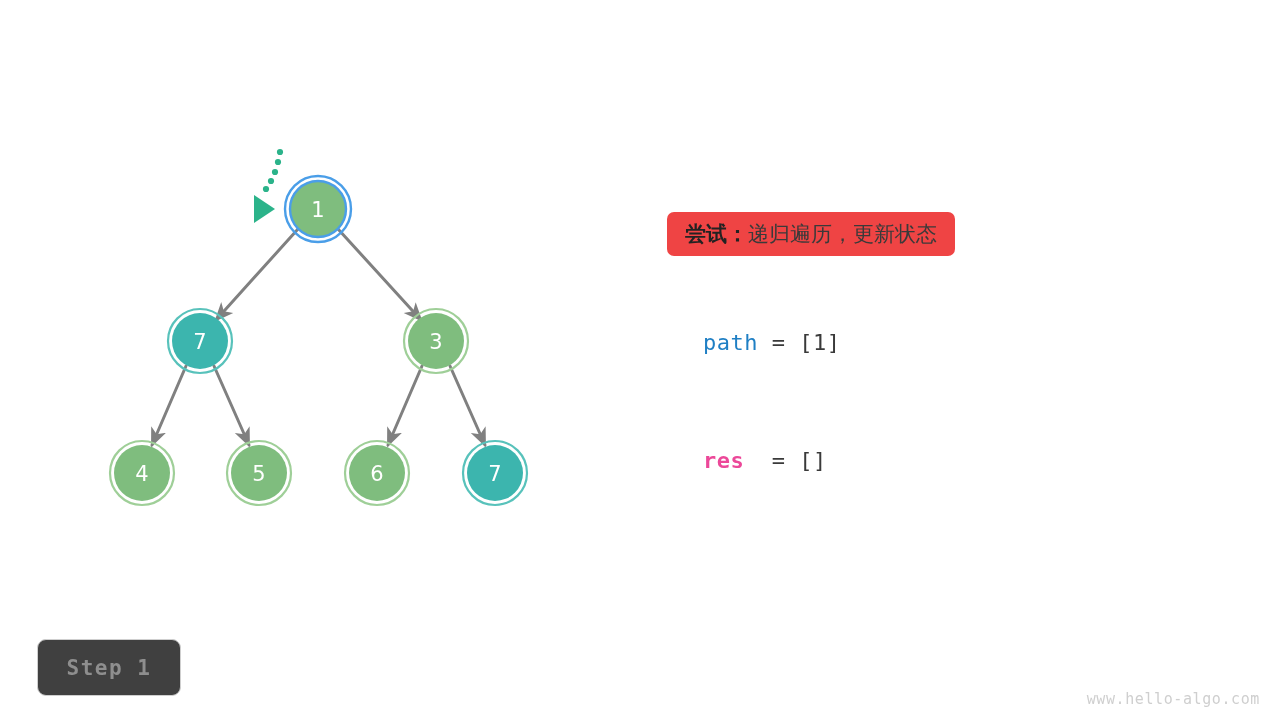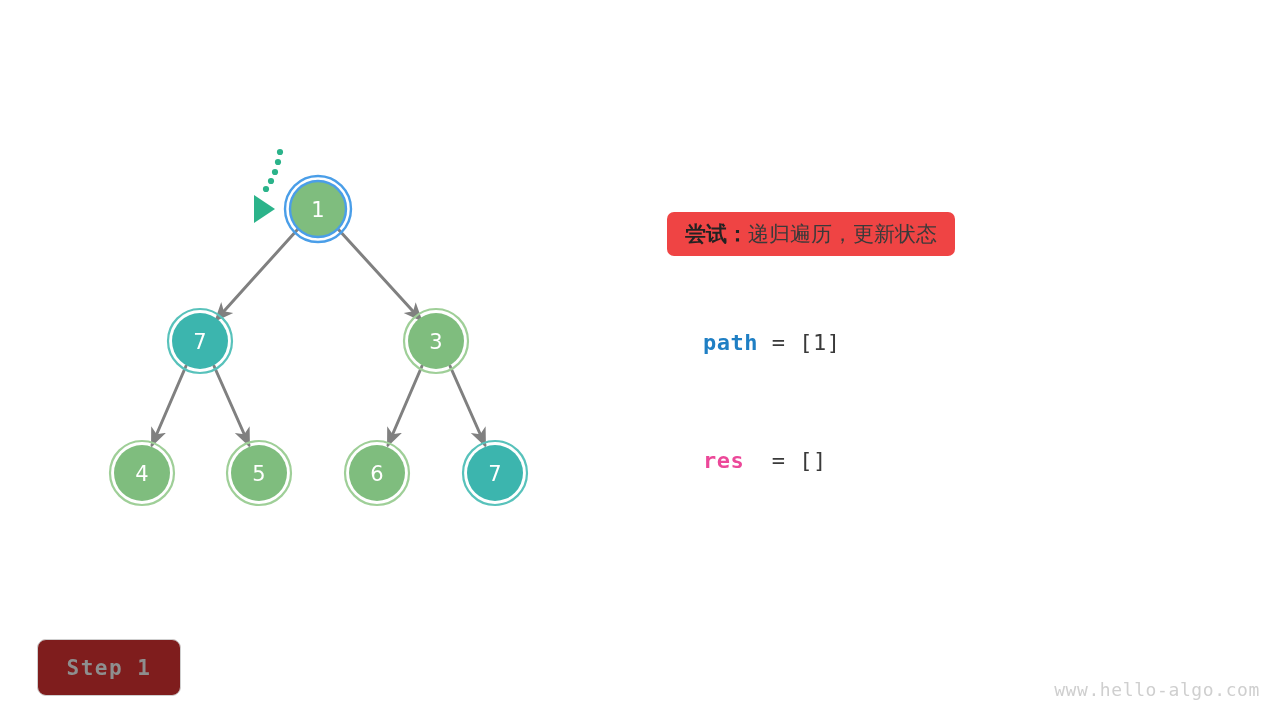--- a/index.html
+++ b/index.html
@@ -67,51 +67,51 @@
 
   .var-line {
     font-family: "DejaVu Sans Mono", "Liberation Mono", monospace;
     font-size: 22px;
     color: #3a3a3a;
     white-space: pre;
     letter-spacing: 0.5px;
   }
   .var-line.path-row { position: absolute; left: 18px; top: 118px; }
   .var-line.res-row  { position: absolute; left: 18px; top: 236px; }
-  .var-name-path { color: #1f7fc4; font-weight: bold; }
+  .var-name-path { color: #1f7fc4; font-weight: normal; }
   .var-name-res  { color: #ec4899; font-weight: bold; }
   .var-rest { color: #3a3a3a; }
 
   
   #step-badge {
     position: absolute;
     left: 37px;
     top: 639px;
     width: 142px;
     height: 55px;
     border: 1px solid #cfcfcf;
     border-radius: 9px;
-    background: #7f1d1d;
+    background: #404040;
     display: flex;
     align-items: center;
     justify-content: center;
     font-family: "DejaVu Sans Mono", "Liberation Mono", monospace;
     font-size: 21px;
     font-weight: bold;
     color: #8e8e8e;
     letter-spacing: 1.5px;
   }
 
   
   #watermark {
     position: absolute;
     right: 20px;
-    bottom: 20px;
+    bottom: 12px;
     font-family: "DejaVu Sans Mono", "Liberation Mono", monospace;
-    font-size: 18px;
+    font-size: 15px;
     color: #cfcfcf;
     letter-spacing: 0.6px;
   }
 </style>
 </head>
 <body>
 
 <div id="canvas">
 
   <svg id="tree-svg" viewBox="0 0 640 720">

